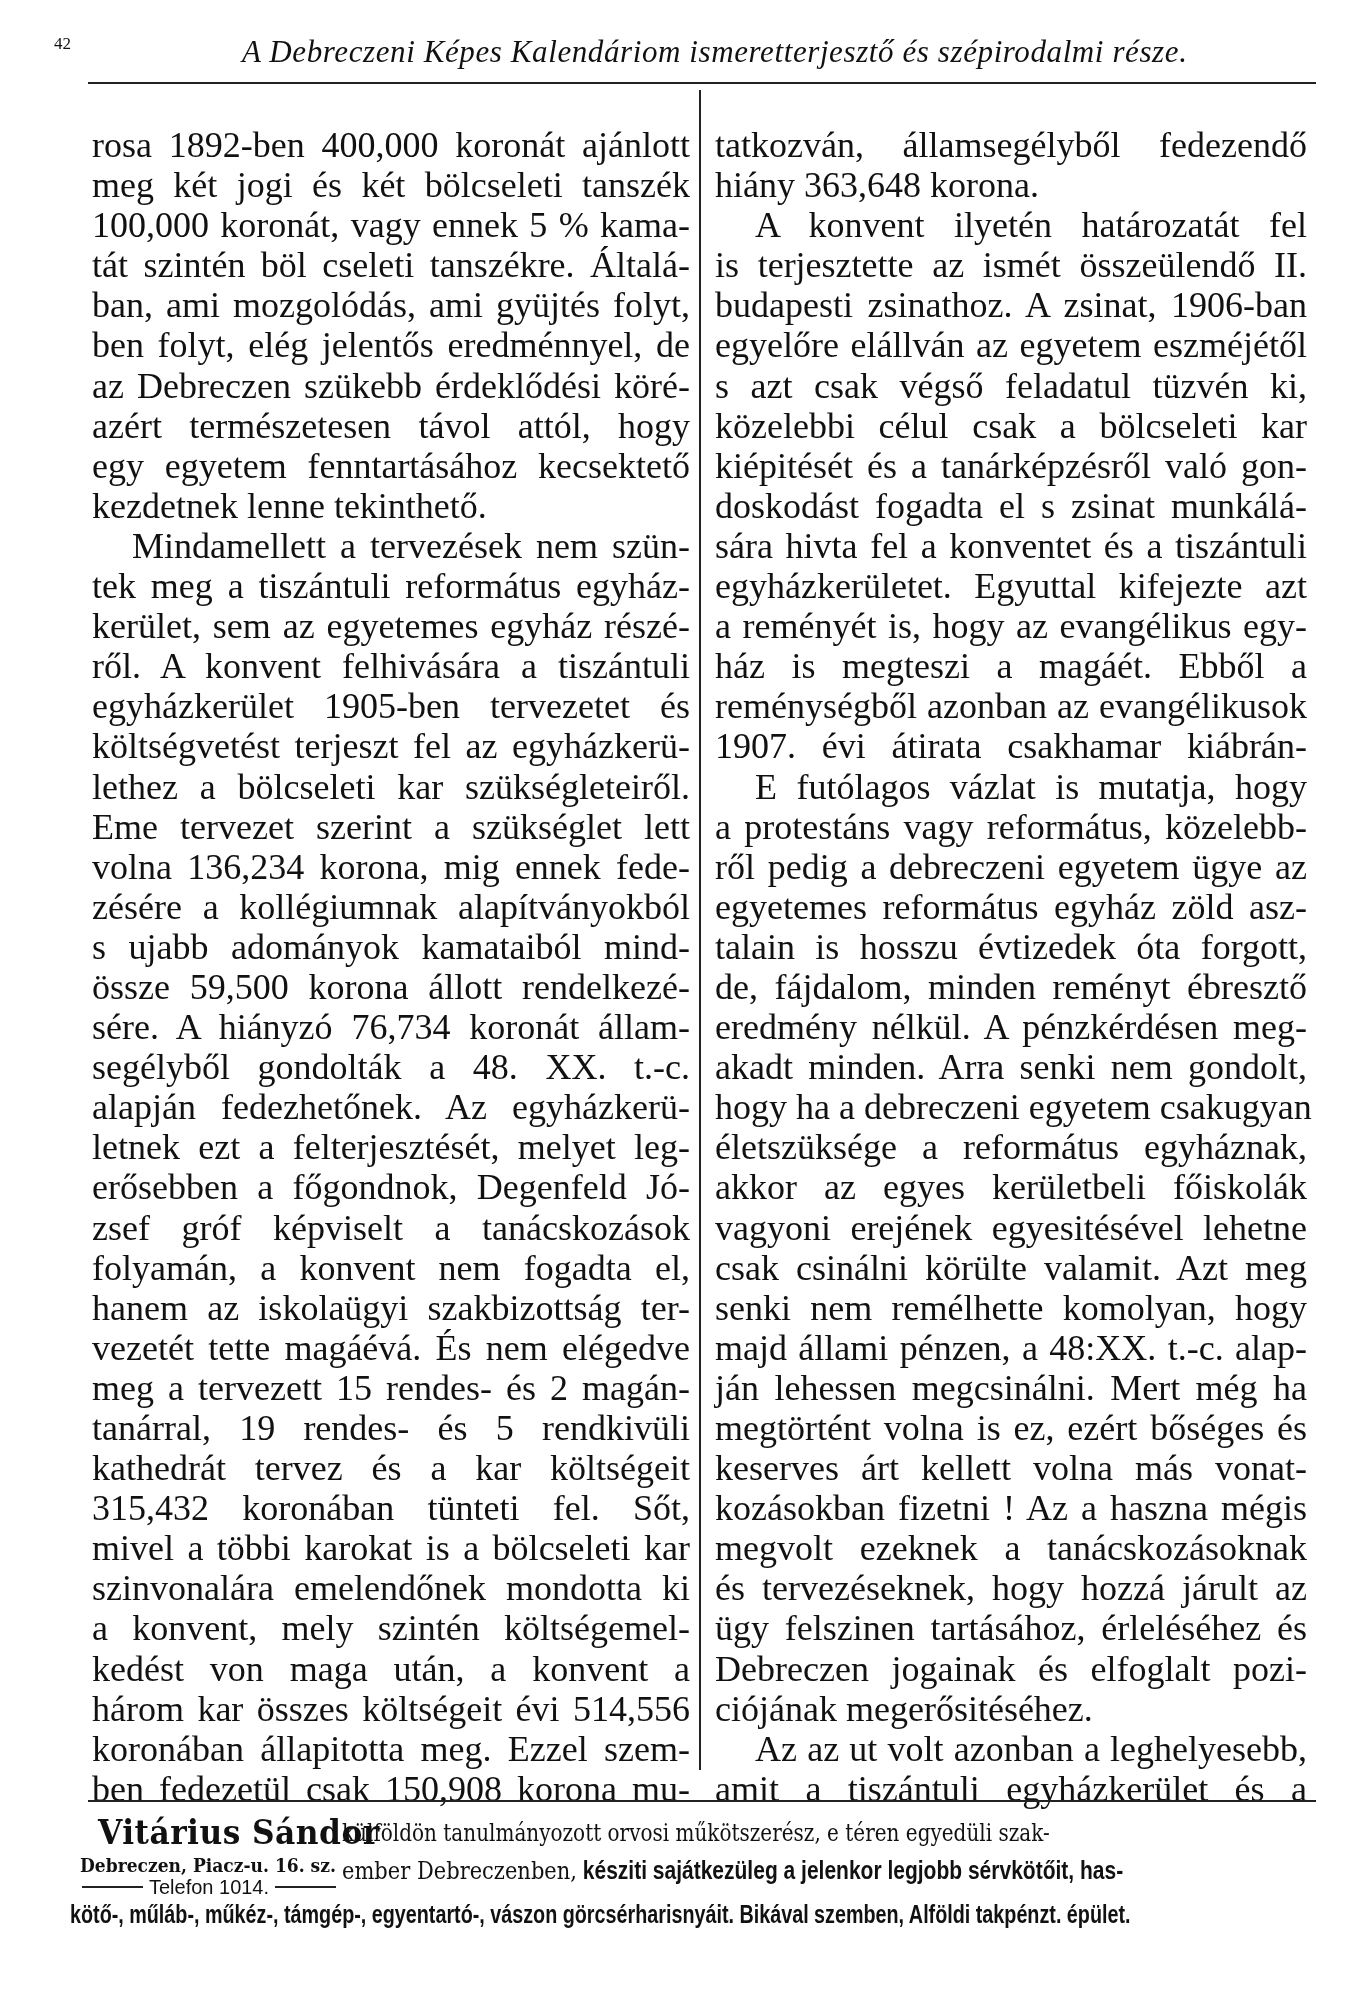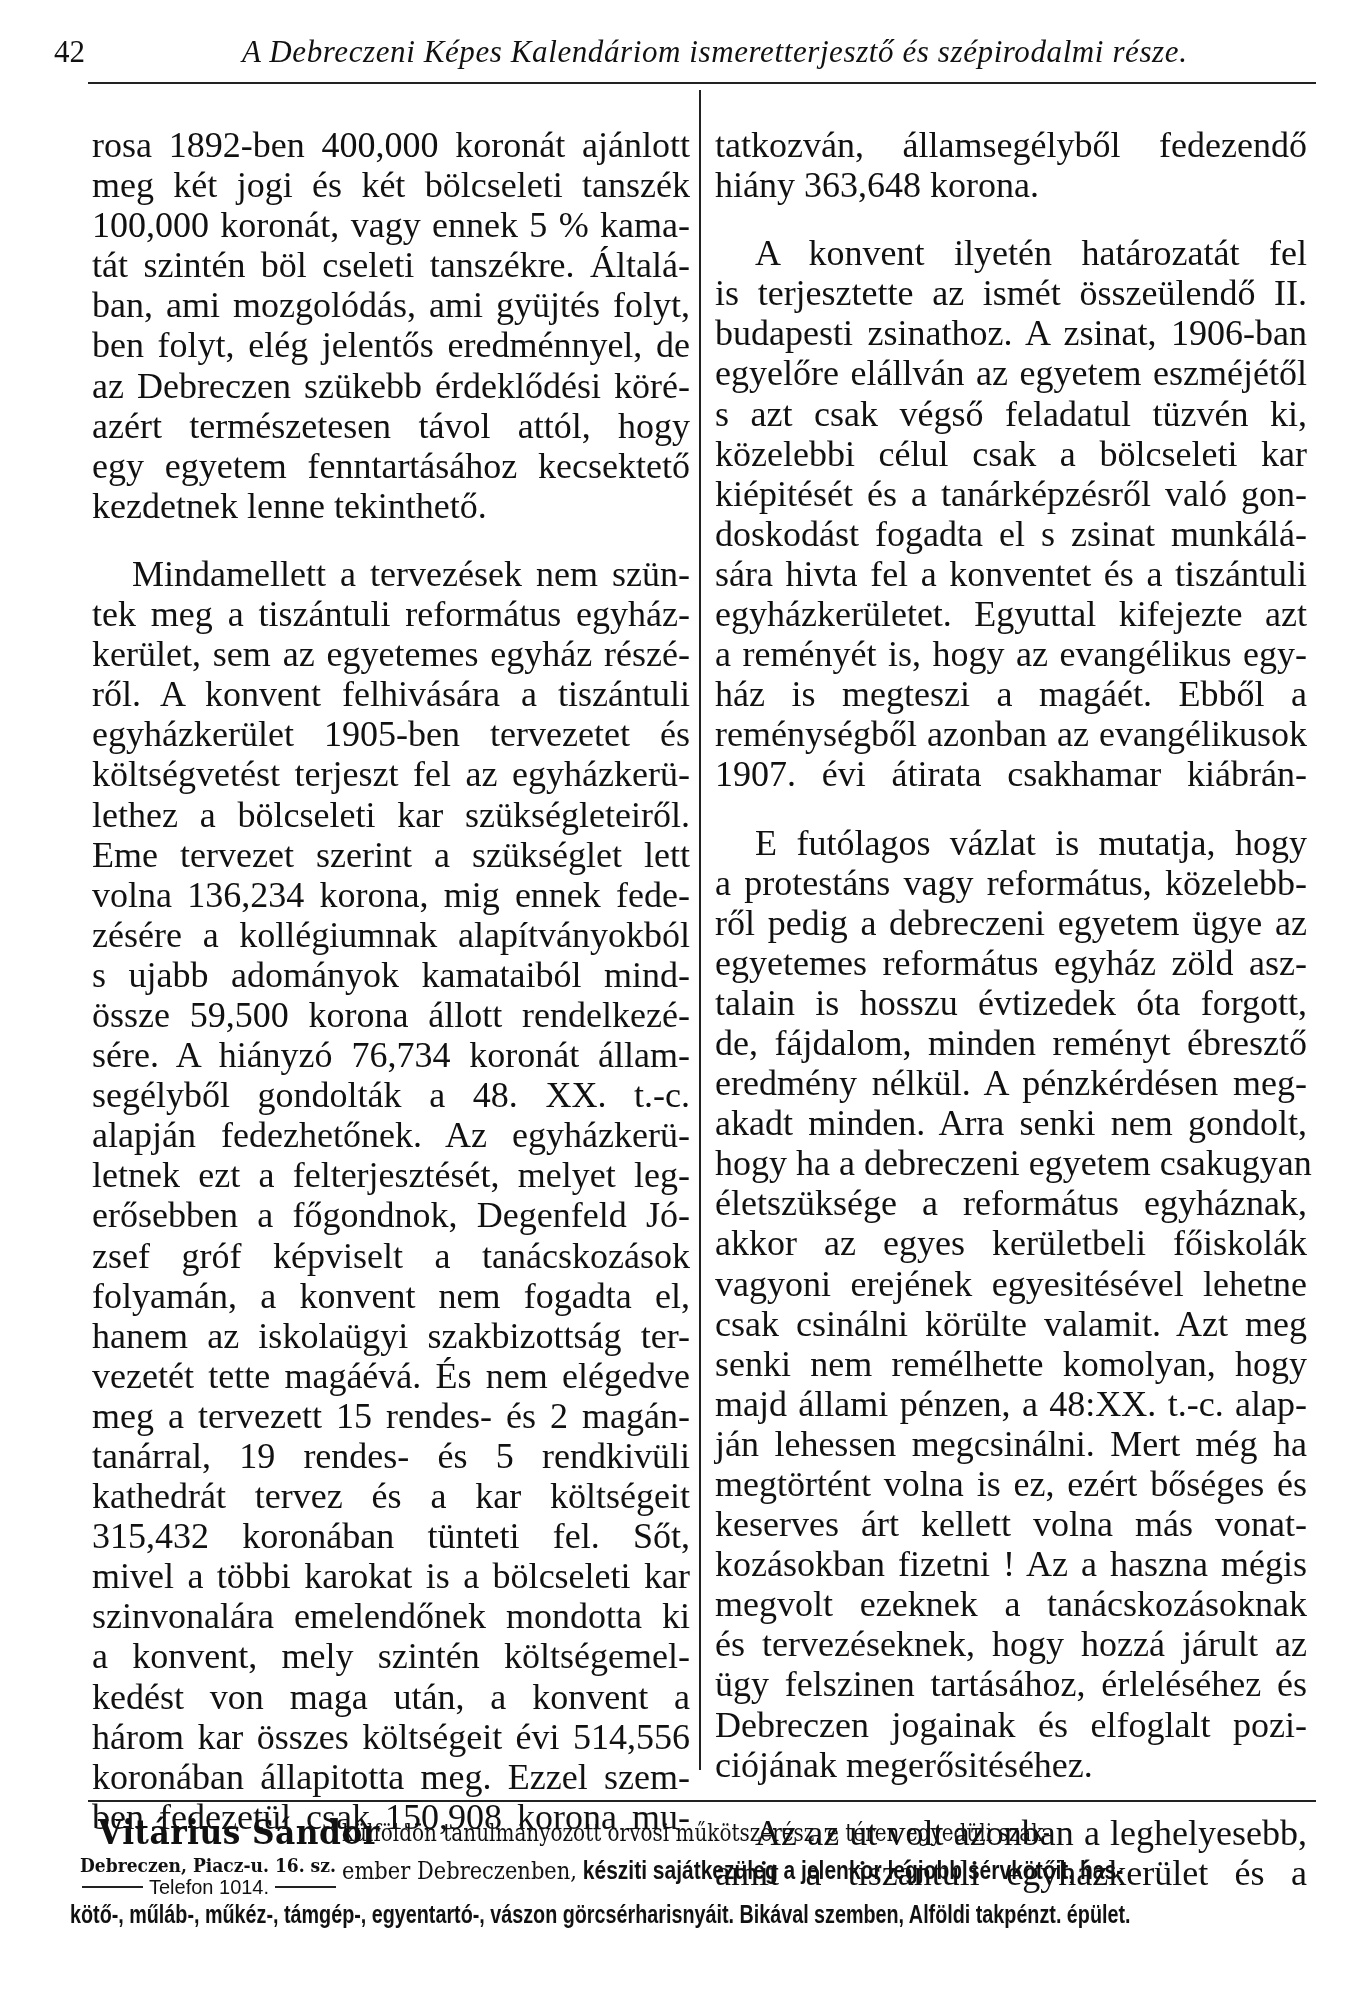--- a/index.html
+++ b/index.html
@@ -1,31 +1,31 @@
 <!DOCTYPE html>
 <html><head>
 <meta charset="utf-8">
 <style>
   html, body { margin: 0; padding: 0; background: #ffffff; }
   body { width: 1362px; height: 2000px; position: relative; overflow: hidden; color: #111; }
   .page { position: absolute; left: 0; top: 0; width: 1362px; height: 2000px; }
 
   .header { position: absolute; top: 28px; left: 50px; width: 1260px; height: 40px; }
-  .page-number { position: absolute; left: 4px; top: 6px; font-family: "Liberation Serif", serif; font-size: 31px; }
+  .page-number { position: absolute; left: 4px; top: 6px; font-family: "Liberation Serif", serif; font-size: 17px; }
   .running-title { position: absolute; left: 192px; top: 6px; font-family: "Liberation Serif", serif; font-style: italic; font-size: 31px; letter-spacing: 0.6px; white-space: nowrap; }
   .header-rule { position: absolute; top: 82px; left: 88px; width: 1228px; height: 2px; background: #222; }
 
   .column-divider { position: absolute; left: 699px; top: 90px; width: 2px; height: 1680px; background: #222; }
 
   .column { position: absolute; top: 125px; font-family: Liberation Serif, serif; font-size: 36px; line-height: 40.1px; }
   .col-left { left: 92px; width: 598px; }
   .col-right { left: 715px; width: 592px; }
   .line { display: block; height: 40.1px; white-space: nowrap; text-align: justify; text-align-last: justify; overflow: visible; }
   .line.last { text-align-last: left; }
-  .line.indent { padding-left: 40px; margin-top: 28px; }
+  .line.indent { padding-left: 40px; }
 
   .footer-rule { position: absolute; top: 1800px; left: 88px; width: 1228px; height: 2px; background: #222; }
 
   .ad { position: absolute; top: 1812px; left: 70px; width: 1260px; height: 130px; font-family: "Liberation Sans", sans-serif; }
   .ad-name { position: absolute; left: 28px; top: 0px; font-family: "DejaVu Serif", serif; font-weight: bold; font-size: 34px; letter-spacing: 0.5px; white-space: nowrap; transform: scaleX(0.92); transform-origin: left; }
   .ad-address { position: absolute; left: 10px; top: 42px; font-family: "DejaVu Serif", serif; font-weight: bold; font-size: 19px; white-space: nowrap; transform: scaleX(0.9); transform-origin: left; }
   .ad-phone-row { position: absolute; left: 12px; top: 66px; width: 254px; height: 18px; display: flex; align-items: center; gap: 6px; }
   .ad-phone-row .dash { flex: 1; height: 2px; background: #222; }
   .ad-phone { font-family: Liberation Sans, sans-serif; font-size: 20px; white-space: nowrap; }
   .ad-line { position: absolute; font-family: "Liberation Sans", sans-serif; font-weight: bold; font-size: 25px; white-space: nowrap; transform-origin: left; }

